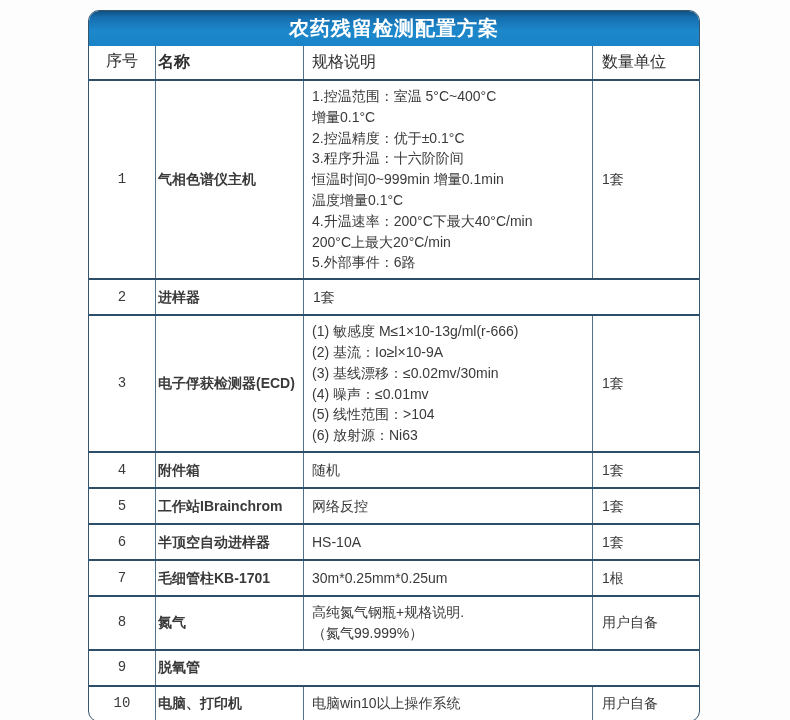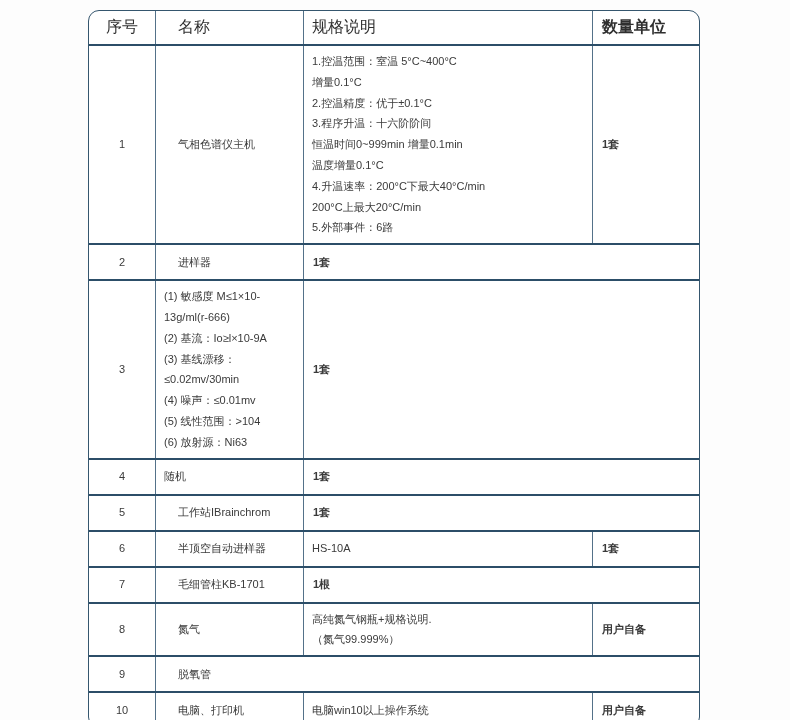--- a/index.html
+++ b/index.html
@@ -29,34 +29,35 @@
   .grid-row{
     display:grid;
     grid-template-columns:66px 148px 289px 1fr;
     border-top:2px solid #2c4e68;
   }
   .grid-row.header{border-top:none;}
   .cell{
     border-left:1px solid #537189;
     padding:5px 8px;
     display:flex;align-items:center;
-    font-size:11px;line-height:20.8px;
+    font-size:14px;line-height:20.8px;
     box-sizing:border-box;
     min-height:34px;
   }
-  .cell:first-child{border-left:none;justify-content:center;}
+  .cell:first-child{border-left:none;justify-content:center;font-family:Liberation Mono, monospace;}
   .cell.spec{white-space:pre-line;}
   .grid-row.header .cell{font-size:16px;color:#2f2f2f;min-height:33px;padding-top:4px;padding-bottom:4px;}
-  .cell.name{padding-left:22px;}
-  .cell.qty{padding-left:9px;font-weight:bold;}
+  .cell.name{padding-left:2px;font-weight:bold;}
+  .cell.qty{padding-left:9px;}
 </style>
 </head>
 <body>
 
 <div class="table-wrap">
+  <div class="title-bar">农药残留检测配置方案</div>
 
   <div class="grid-row header">
     <div class="cell">序号</div>
     <div class="cell name">名称</div>
     <div class="cell">规格说明</div>
     <div class="cell qty">数量单位</div>
   </div>
 
   <div class="grid-row">
     <div class="cell">1</div>
@@ -74,51 +75,55 @@
   </div>
 
   <div class="grid-row">
     <div class="cell">2</div>
     <div class="cell name">进样器</div>
     <div class="cell qty">1套</div>
   </div>
 
   <div class="grid-row">
     <div class="cell">3</div>
+    <div class="cell name">电子俘获检测器(ECD)</div>
     <div class="cell spec">(1) 敏感度 M≤1×10-13g/ml(r-666)
 (2) 基流：Io≥l×10-9A
 (3) 基线漂移：≤0.02mv/30min
 (4) 噪声：≤0.01mv
 (5) 线性范围：&gt;104
 (6) 放射源：Ni63</div>
     <div class="cell qty">1套</div>
   </div>
 
   <div class="grid-row">
     <div class="cell">4</div>
+    <div class="cell name">附件箱</div>
     <div class="cell spec">随机</div>
     <div class="cell qty">1套</div>
   </div>
 
   <div class="grid-row">
     <div class="cell">5</div>
     <div class="cell name">工作站IBrainchrom</div>
+    <div class="cell spec">网络反控</div>
     <div class="cell qty">1套</div>
   </div>
 
   <div class="grid-row">
     <div class="cell">6</div>
     <div class="cell name">半顶空自动进样器</div>
     <div class="cell spec">HS-10A</div>
     <div class="cell qty">1套</div>
   </div>
 
   <div class="grid-row">
     <div class="cell">7</div>
     <div class="cell name">毛细管柱KB-1701</div>
+    <div class="cell spec">30m*0.25mm*0.25um</div>
     <div class="cell qty">1根</div>
   </div>
 
   <div class="grid-row">
     <div class="cell">8</div>
     <div class="cell name">氮气</div>
     <div class="cell spec">高纯氮气钢瓶+规格说明.
 （氮气99.999%）</div>
     <div class="cell qty">用户自备</div>
   </div>

